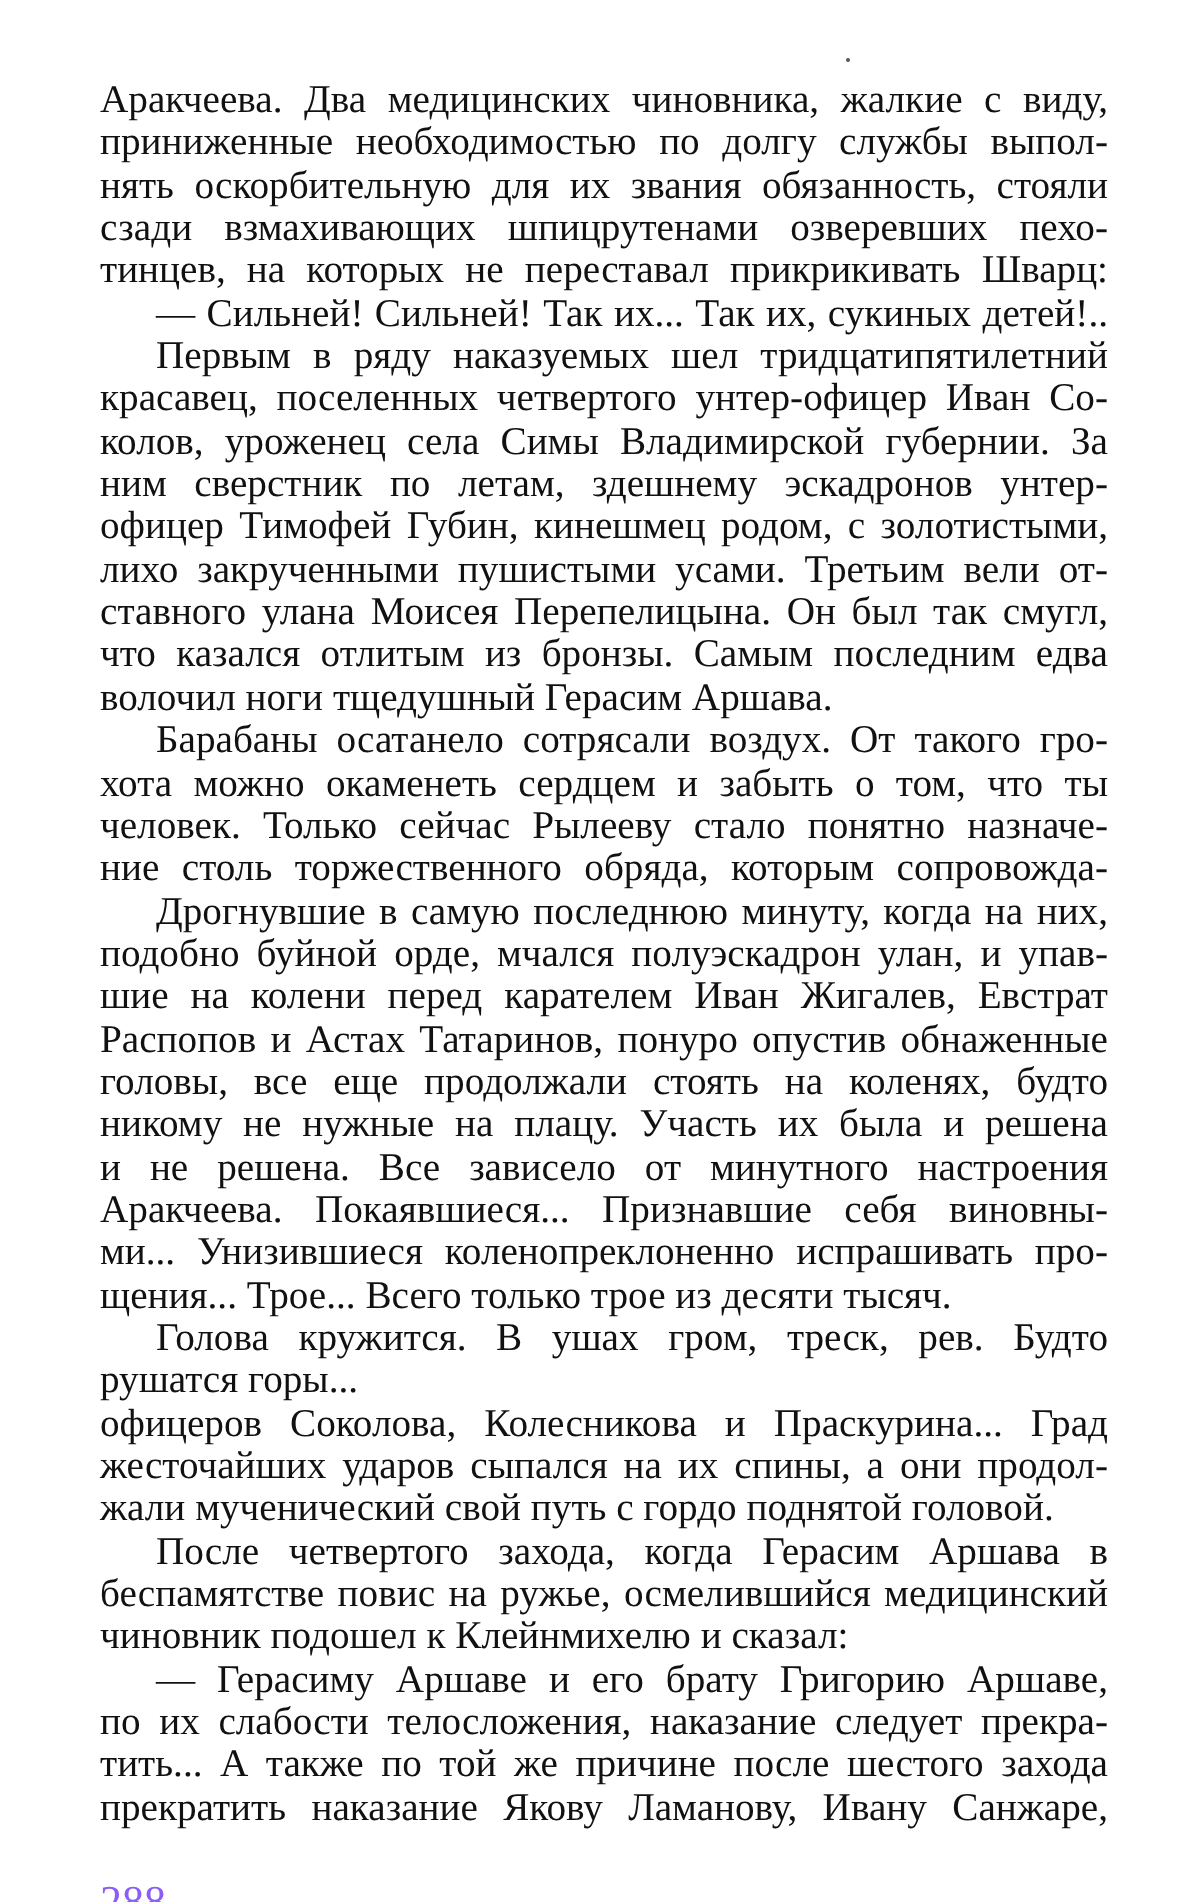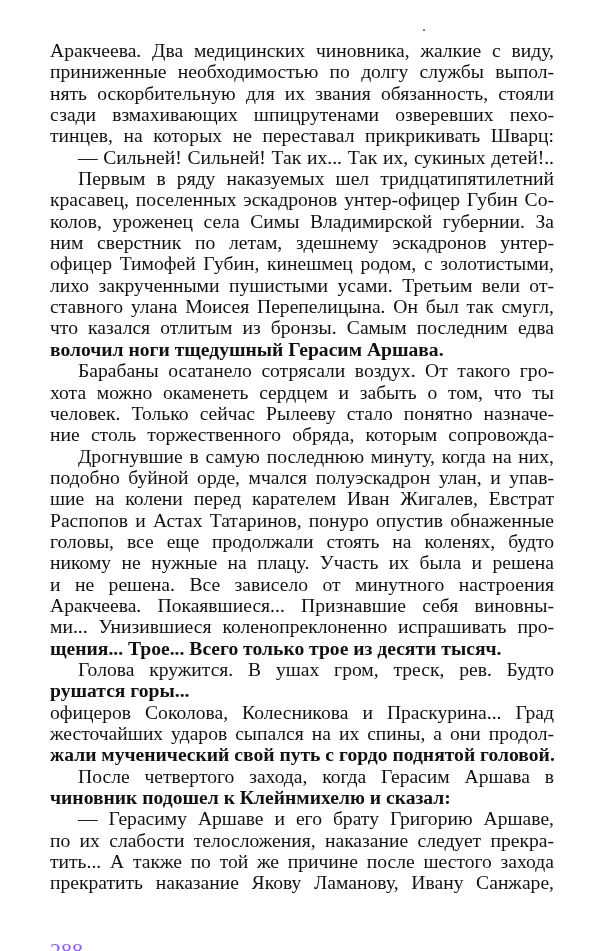--- a/index.html
+++ b/index.html
@@ -15,21 +15,21 @@
     color: #111111;
   }
   .line {
     display: block;
     white-space: nowrap;
     text-align: justify;
     text-align-last: justify;
     height: 21.35px;
     overflow: visible;
   }
-  .line.last { text-align-last: left; font-weight: bold; }
+  .line.last { text-align-last: left; }
   .line.indent { padding-left: 28px; }
   .stray-dot {
     position: absolute; left: 423px; top: 29px;
     width: 2px; height: 2px; background: #555; border-radius: 1px;
   }
   .page-number {
     position: absolute;
     left: 50px;
     top: 938px;
     font-family: "Liberation Serif", "DejaVu Serif", serif;
@@ -43,21 +43,21 @@
 <div class="stray-dot"></div>
 
 <div class="page" id="page-body">
     <span class="line">Аракчеева. Два медицинских чиновника, жалкие с виду,</span>
     <span class="line">приниженные необходимостью по долгу службы выпол-</span>
     <span class="line">нять оскорбительную для их звания обязанность, стояли</span>
     <span class="line">сзади взмахивающих шпицрутенами озверевших пехо-</span>
     <span class="line">тинцев, на которых не переставал прикрикивать Шварц:</span>
     <span class="line indent">— Сильней! Сильней! Так их... Так их, сукиных детей!..</span>
     <span class="line indent">Первым в ряду наказуемых шел тридцатипятилетний</span>
-    <span class="line">красавец, поселенных эскадронов унтер-офицер Губин Со-</span>
+    <span class="line">красавец, поселенных четвертого унтер-офицер Иван Со-</span>
     <span class="line">колов, уроженец села Симы Владимирской губернии. За</span>
     <span class="line">ним сверстник по летам, здешнему эскадронов унтер-</span>
     <span class="line">офицер Тимофей Губин, кинешмец родом, с золотистыми,</span>
     <span class="line">лихо закрученными пушистыми усами. Третьим вели от-</span>
     <span class="line">ставного улана Моисея Перепелицына. Он был так смугл,</span>
     <span class="line">что казался отлитым из бронзы. Самым последним едва</span>
     <span class="line last">волочил ноги тщедушный Герасим Аршава.</span>
     <span class="line indent">Барабаны осатанело сотрясали воздух. От такого гро-</span>
     <span class="line">хота можно окаменеть сердцем и забыть о том, что ты</span>
     <span class="line">человек. Только сейчас Рылееву стало понятно назначе-</span>
@@ -71,20 +71,21 @@
     <span class="line">и не решена. Все зависело от минутного настроения</span>
     <span class="line">Аракчеева. Покаявшиеся... Признавшие себя виновны-</span>
     <span class="line">ми... Унизившиеся коленопреклоненно испрашивать про-</span>
     <span class="line last">щения... Трое... Всего только трое из десяти тысяч.</span>
     <span class="line indent">Голова кружится. В ушах гром, треск, рев. Будто</span>
     <span class="line last">рушатся горы...</span>
     <span class="line">офицеров Соколова, Колесникова и Праскурина... Град</span>
     <span class="line">жесточайших ударов сыпался на их спины, а они продол-</span>
     <span class="line last">жали мученический свой путь с гордо поднятой головой.</span>
     <span class="line indent">После четвертого захода, когда Герасим Аршава в</span>
+    <span class="line">беспамятстве повис на ружье, осмелившийся медицинский</span>
     <span class="line last">чиновник подошел к Клейнмихелю и сказал:</span>
     <span class="line indent">— Герасиму Аршаве и его брату Григорию Аршаве,</span>
     <span class="line">по их слабости телосложения, наказание следует прекра-</span>
     <span class="line">тить... А также по той же причине после шестого захода</span>
     <span class="line">прекратить наказание Якову Ламанову, Ивану Санжаре,</span>
   </div>
 
 <div class="page-number">288</div>
 
 </body></html>

